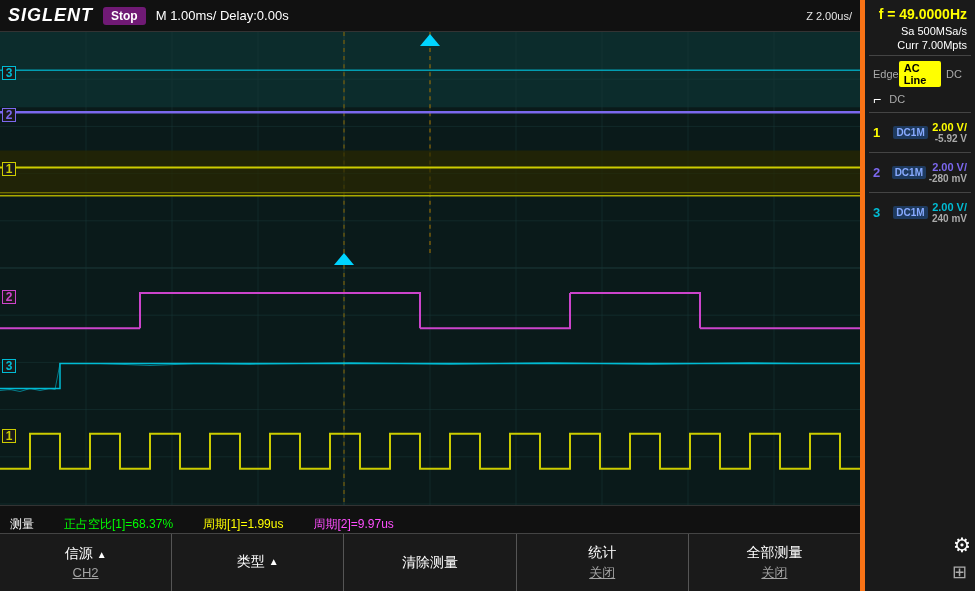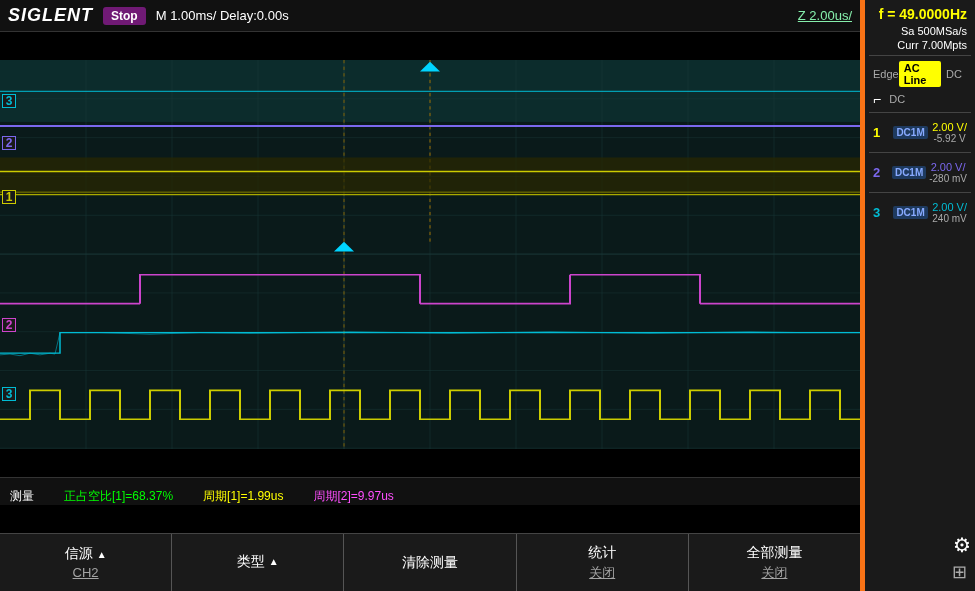--- a/index.html
+++ b/index.html
@@ -20,21 +20,20 @@
     }
 
     
     .scope-area {
       width: 860px;
       height: 591px;
       display: flex;
       flex-direction: column;
       background: #000;
       position: relative;
-      gap: 28px;
     }
 
     
     .header-bar {
       display: flex;
       align-items: center;
       height: 32px;
       background: #111;
       padding: 0 8px;
       gap: 10px;
@@ -58,23 +57,22 @@
       border-radius: 3px;
     }
 
     .header-timebase {
       color: #fff;
       font-size: 13px;
       flex: 1;
     }
 
     .header-zoom {
-      color: #86efac;
-      font-size: 13px;
-      text-decoration: underline;
+      color: #e5e5e5;
+      font-size: 11px;
     }
 
     
     .waveform-display {
       flex: 1;
       position: relative;
       background: #0a0a0a;
       overflow: hidden;
     }
 
@@ -252,21 +250,22 @@
     .ch-badge {
       background: #1e3a5f;
       color: #6af;
       font-size: 10px;
       padding: 1px 3px;
       border-radius: 2px;
       font-weight: bold;
     }
 
     .ch-vals {
-      text-align: center;
+      text-align: right;
+      font-weight: bold;
     }
 
     .ch-vdiv {
       color: #fff;
       font-size: 11px;
     }
 
     .ch-offset {
       color: #aaa;
       font-size: 10px;

